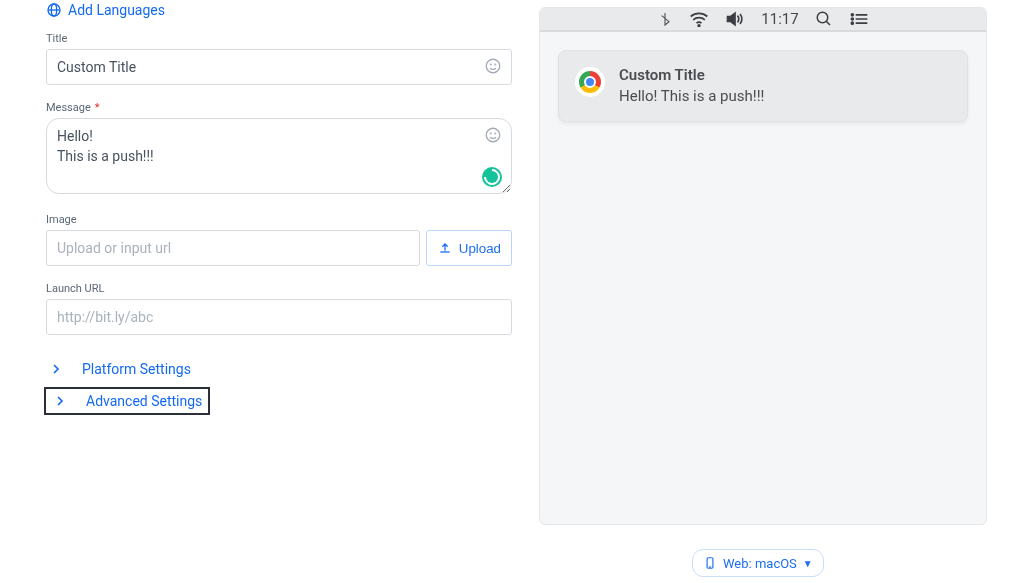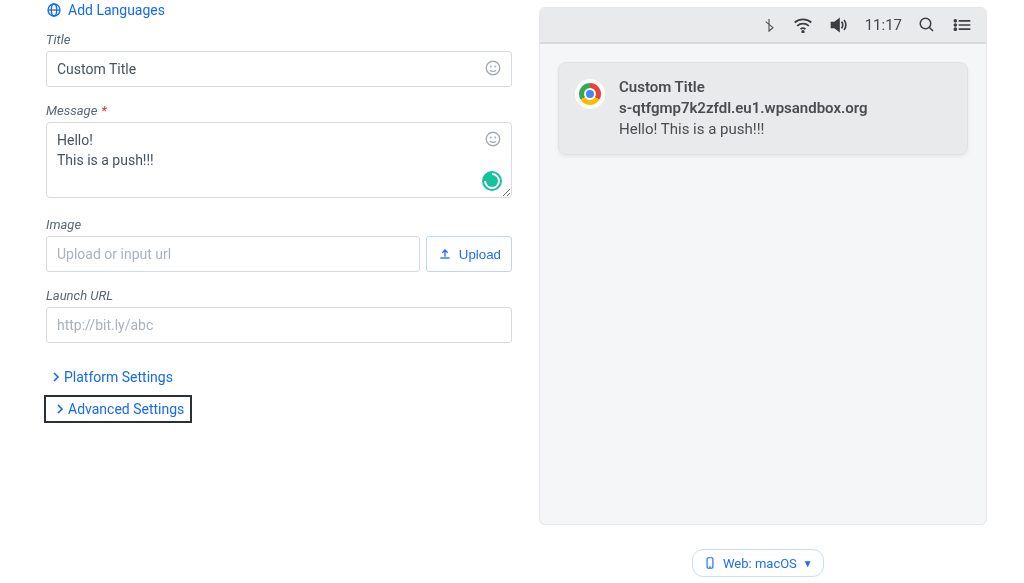--- a/index.html
+++ b/index.html
@@ -3,42 +3,42 @@
 <meta charset="utf-8">
 <style>
   * { box-sizing: border-box; }
   html, body { margin:0; padding:0; font-family: -apple-system, BlinkMacSystemFont, "Segoe UI", Roboto, sans-serif; font-size:14px; color:#47525f; background:#fff; }
   .wrap { width:1024px; height:583px; position:relative; }
   .left { position:absolute; left:46px; top:0; width:466px; }
   .right { position:absolute; left:539px; top:7px; width:448px; height:518px; background:#f5f6f7; border:1px solid #e5e7e9; border-radius:6px; overflow:hidden; }
 
   .add-lang { display:flex; align-items:center; gap:6px; color:#146af4; font-size:14px; padding-top:2px; padding-bottom:14px; cursor:pointer; }
 
-  .field-label { color:#5a6775; font-size:13px; margin-bottom:4px; display:flex; align-items:center; gap:4px;font-style:italic; }
+  .field-label { color:#5a6775; font-size:11px; margin-bottom:4px; display:flex; align-items:center; gap:4px; }
   .req { color:#e02a2a; }
   .field { margin-bottom:16px; }
 
   .input-with-emoji { position:relative; }
   .txt-input { width:100%; height:36px; border:1px solid #d6dbdf; border-radius:3px; padding:8px 38px 8px 10px; font-size:14px; font-family:inherit; color:#47525f; outline:none; }
   .txt-input::placeholder, .txt-area::placeholder { color:#aab2bb; }
-  .txt-area { width:100%; height:76px; border:1px solid #d6dbdf; border-radius:4px; padding:8px 38px 8px 10px; font-size:14px; font-family:inherit; color:#47525f; outline:none; resize:both; line-height:1.4; }
+  .txt-area { width:100%; height:76px; border:1px solid #d6dbdf; border-radius:13px; padding:8px 38px 8px 10px; font-size:14px; font-family:inherit; color:#47525f; outline:none; resize:both; line-height:1.4; }
   .emoji-icon { position:absolute; right:10px; top:8px; color:#a3acb6; cursor:pointer; }
   .grammarly { position:absolute; right:10px; bottom:10px; width:20px; height:20px; border-radius:10px; background:#15c39a; display:flex; align-items:center; justify-content:center; }
   .grammarly::after { content:""; width:12px; height:12px; border:2px solid #fff; border-left-color:transparent; border-radius:50%; transform:rotate(45deg); }
 
   .image-row { display:flex; gap:6px; }
   .image-row .txt-input { flex:1; }
   .upload-btn { height:36px; border:1px solid #bcd6fb; border-radius:3px; background:#fff; color:#1d6ff2; padding:0 10px; display:flex; align-items:center; gap:6px; cursor:pointer; }
 
-  .collapse-link { display:inline-flex; align-items:center; gap:0; color:#146af4; font-size:14px; padding:6px 2px; cursor:pointer; margin-top:4px; }
+  .collapse-link { display:inline-flex; align-items:center; gap:18px; color:#146af4; font-size:14px; padding:6px 2px; cursor:pointer; margin-top:4px; }
   .collapse-link .chev { color:#146af4; }
   .collapse-focused { border:2px solid #2a2f38; padding:4px 6px; margin-left:-2px; }
 
   
-  .statusbar { height:36px; background:#e9eaeb; border-bottom:2px solid #d8dadc; display:flex; justify-content:flex-end; align-items:center; gap:16px; padding:0 14px; color:#44474b; font-size:14px; }
+  .statusbar { height:24px; background:#e9eaeb; border-bottom:2px solid #d8dadc; display:flex; justify-content:center; align-items:center; gap:16px; padding:0 14px; color:#44474b; font-size:14px; }
   .statusbar .time { font-size:15px; }
   .preview-body { padding:18px; }
   .notif { background:#e9eaeb; border:1px solid #e0e1e3; border-radius:8px; padding:14px 16px; display:flex; gap:14px; box-shadow:0 2px 4px rgba(0,0,0,0.06); }
   .chrome-icon { width:30px; height:30px; border-radius:50%; background:#fff; position:relative; flex-shrink:0; margin-top:2px; }
   .chrome-icon .ring { position:absolute; inset:4px; border-radius:50%; background: conic-gradient(#ea4335 0 120deg, #fbbc05 120deg 240deg, #34a853 240deg 360deg); }
   .chrome-icon .dot { position:absolute; top:50%; left:50%; width:12px; height:12px; border-radius:50%; background:#4285f4; transform:translate(-50%,-50%); border:2px solid #fff; }
   .notif-text { font-size:15px; color:#4a4d50; line-height:1.4; }
   .notif-text .t1 { font-weight:600; }
   .notif-text .t2 { font-weight:600; }
   .notif-text .t3 { }
@@ -169,21 +169,20 @@
     </div>
 
     <div class="preview-body">
       <div class="notif">
         <div class="chrome-icon">
           <div class="ring"></div>
             <div class="dot"></div>
         </div>
         <div class="notif-text">
           <div class="t1">Custom Title</div>
-          <div class="t2">s-qtfgmp7k2zfdl.eu1.wpsandbox.org</div>
           <div class="t3">Hello! This is a push!!!</div>
         </div>
       </div>
     </div>
   </div>
 
   <div class="web-selector">
     <svg width="14" height="14" viewBox="0 0 24 24" fill="none" stroke="#1d6ff2" stroke-width="2">
         <rect x="7" y="3" width="10" height="18" rx="2"></rect>
         <path d="M10 19h4"></path>

